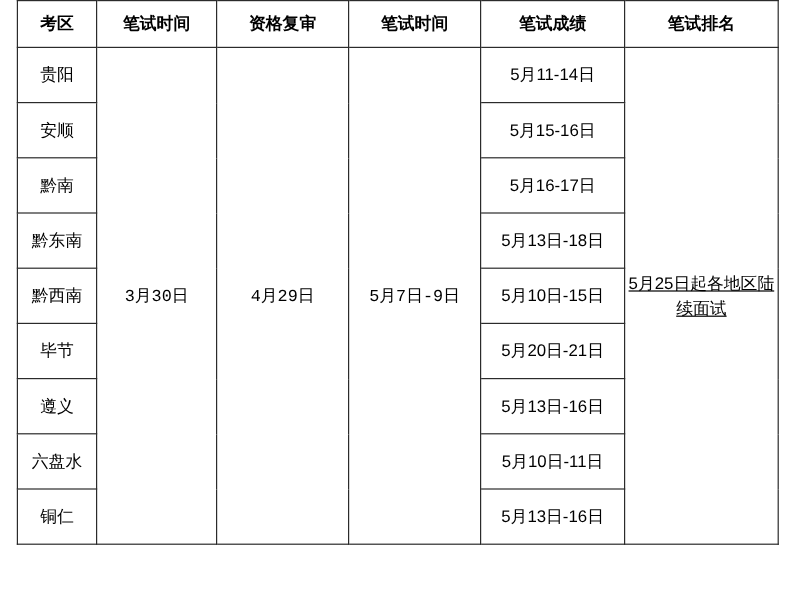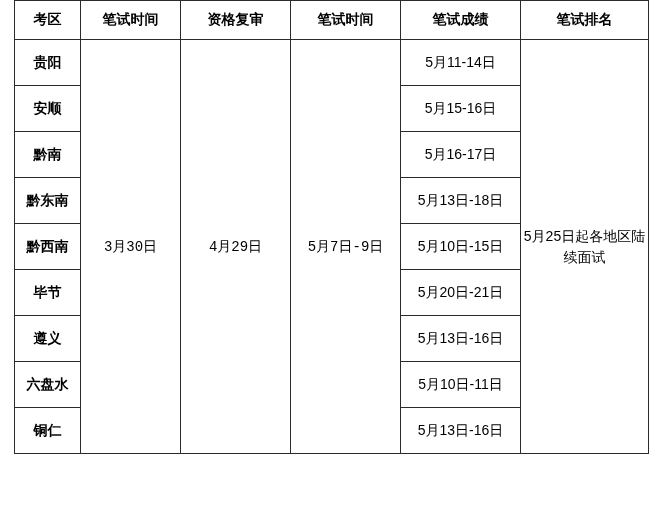--- a/index.html
+++ b/index.html
@@ -44,34 +44,35 @@
     font-size: 14px;
     padding: 0 2px;
   }
   td.head {
     height: 38px;
     font-weight: bold;
     font-size: 15px;
   }
   td.region {
     height: 45px;
-    font-weight: bold;
+    font-weight: normal;
     font-size: 14px;
   }
   td.mid {
     font-size: 14px;
     font-family: Liberation Mono, monospace;
   }
   td.review {
     height: 45px;
     font-size: 14px;
   }
   td.interview {
     font-size: 14px;
     line-height: 1.5;
+    text-decoration: underline;
   }
   .col-region { width: 66px; }
   .col-exam   { width: 100px; }
   .col-score  { width: 110px; }
   .col-rank   { width: 110px; }
   .col-review { width: 120px; }
   .col-inter  { width: 128px; }
 </style>
 </head>
 <body>

